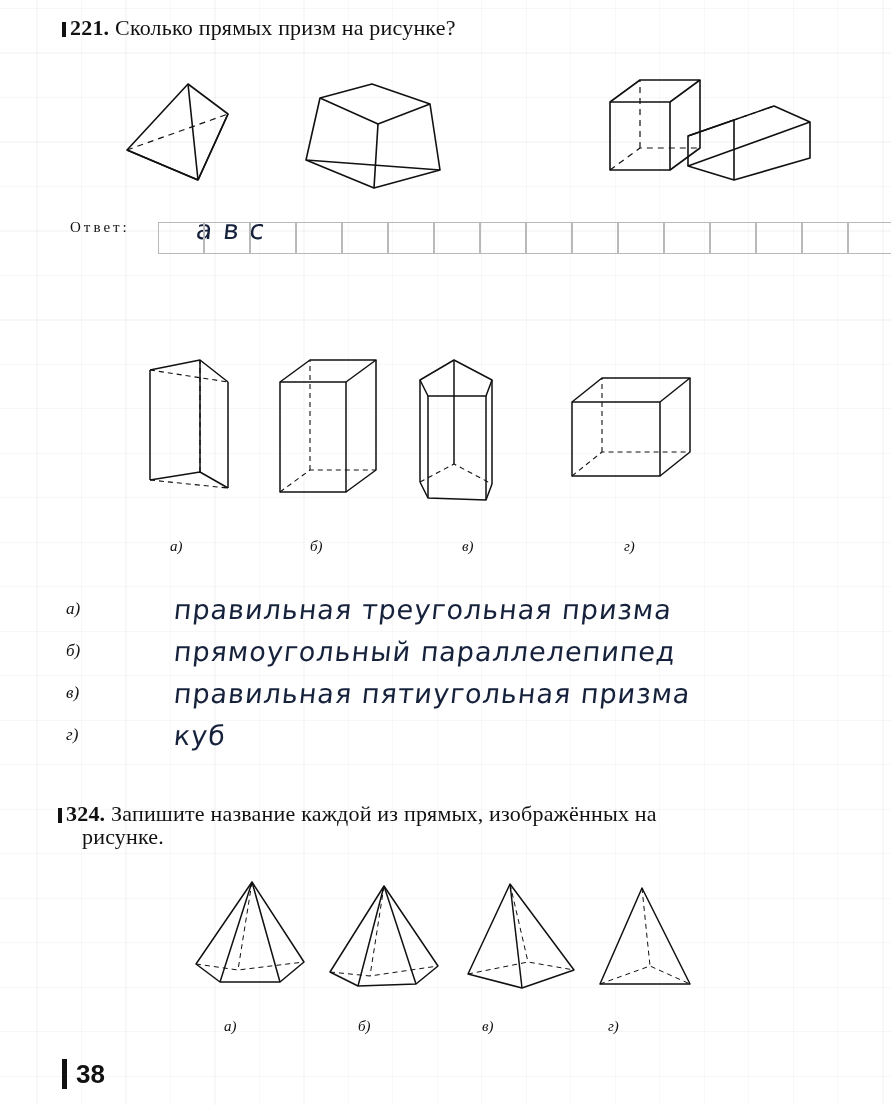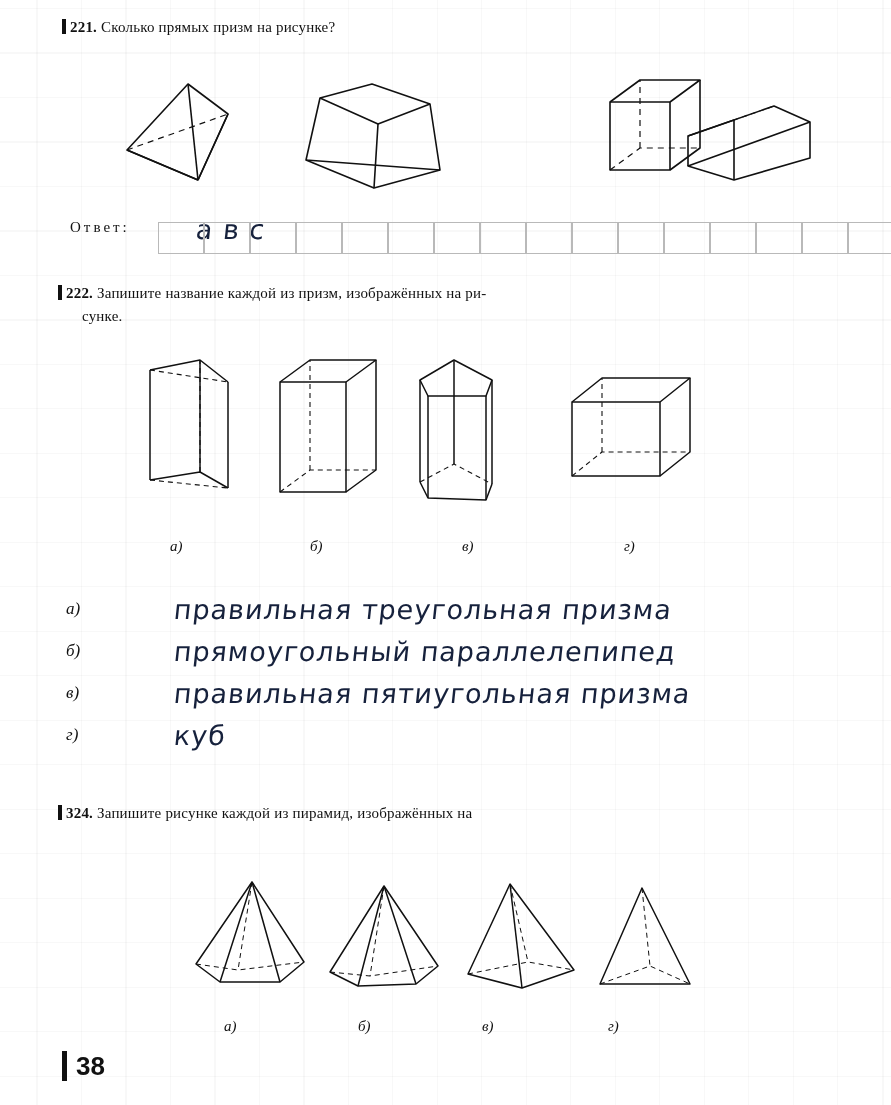--- a/index.html
+++ b/index.html
@@ -27,21 +27,21 @@
   .task{position:absolute;}
   .task-num{
     font-weight:bold;
     font-family:"Liberation Serif", serif;
   }
   .marker{
     display:inline-block;width:4px;height:15px;background:#111;
     vertical-align:-2px;margin-right:4px;
   }
   .task-text{
-    font-size:15px;
+    font-size:22px;
     line-height:23px;
     letter-spacing:.2px;
   }
   .t-inline{display:inline;}
 
   .figrow{position:absolute;}
   .label-it{
     font-style:italic;
     font-size:15px;
     font-family:"Liberation Serif", serif;
@@ -74,21 +74,21 @@
   .sublist .key{
     width:46px;
     font-style:italic;
     font-size:17px;
     padding-left:22px;
     box-sizing:border-box;
   }
 
   .pagenum{
     position:absolute;
-    left:62px;bottom:24px;
+    left:62px;bottom:16px;
     font-size:26px;
     font-weight:bold;
     font-family:"Liberation Sans", sans-serif;
     padding-left:9px;
     border-left:5px solid #111;
     line-height:30px;
   }
   svg{display:block;}
   .fig-caption{position:absolute;}
 </style>
@@ -148,27 +148,20 @@
       <div style="width:44px"></div>
     <div style="width:44px"></div>
       <div style="width:44px"></div>
       <div style="width:44px"></div>
     <div style="width:44px"></div>
       <div style="width:44px"></div>
       <div style="width:44px"></div>
     <div style="width:44px"></div>
   </div>
 
-  <div class="task" style="left:58px;top:282px;width:800px;">
-    <div class="task-text">
-      <span class="marker"></span><span class="task-num t-inline">222.</span>
-      <span class="t-inline">Запишите название каждой из призм, изображённых на ри-</span>
-    </div>
-    <div class="task-text" style="padding-left:24px;">сунке.</div>
-  </div>
 
   <div class="figrow" style="left:120px;top:352px;">
     <svg width="640" height="170" viewBox="0 0 640 170">
       <g fill="none" stroke="#111" stroke-width="1.5" stroke-linejoin="round">
 
         <path d="M30 18 L80 8 L108 30"></path>
         <path d="M30 18 L30 128 M80 8 L80 120 M108 30 L108 136"></path>
         <path d="M30 128 L80 120 L108 136"></path>
         <path d="M30 18 L108 30" stroke-dasharray="5 4" stroke-width="1.1"></path>
         <path d="M30 128 L108 136" stroke-dasharray="5 4" stroke-width="1.1"></path>
@@ -214,22 +207,23 @@
     </div>
     <div class="row">
       <span class="key">г)</span>
       <span class="hand" style="margin-left:84px;">куб</span>
     </div>
   </div>
 
   <div class="task" style="left:58px;top:802px;width:810px;">
     <div class="task-text">
       <span class="marker"></span><span class="task-num t-inline">324.</span>
-      <span class="t-inline">Запишите рисунке каждой из пирамид, изображённых на</span>
-    </div>
+      <span class="t-inline">Запишите название каждой из прямых, изображённых на</span>
+    </div>
+    <div class="task-text" style="padding-left:24px;">рисунке.</div>
   </div>
 
   <div class="figrow" style="left:180px;top:878px;">
     <svg width="540" height="128" viewBox="0 0 540 128">
       <g fill="none" stroke="#111" stroke-width="1.5" stroke-linejoin="round">
 
         <path d="M72 4 L16 86 L40 104 L100 104 L124 84 Z"></path>
         <path d="M72 4 L40 104 M72 4 L100 104"></path>
         <path d="M72 4 L58 92" stroke-dasharray="5 4" stroke-width="1"></path>
         <path d="M16 86 L58 92 L124 84" stroke-dasharray="5 4" stroke-width="1"></path>

